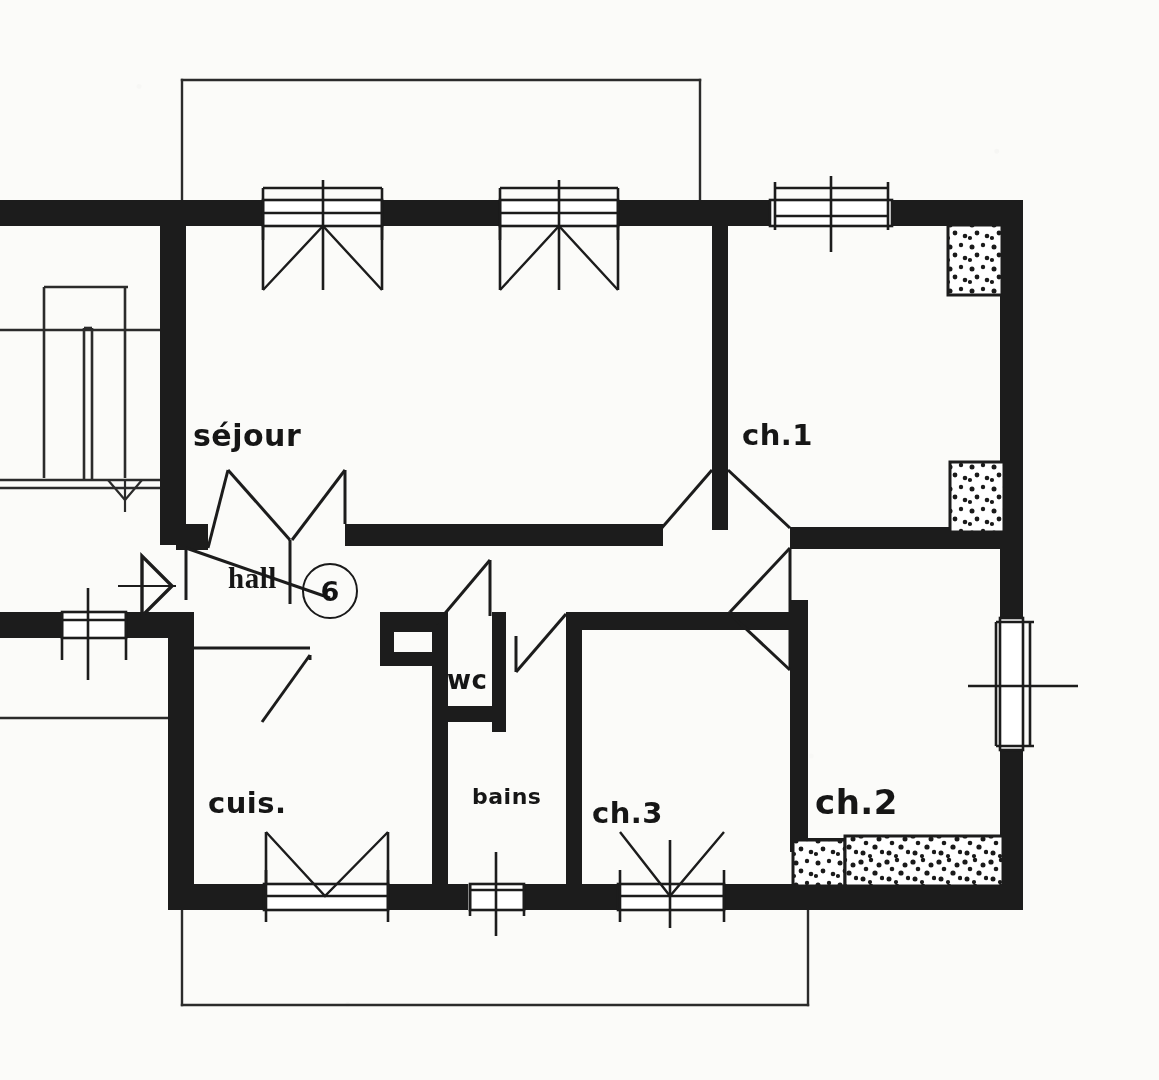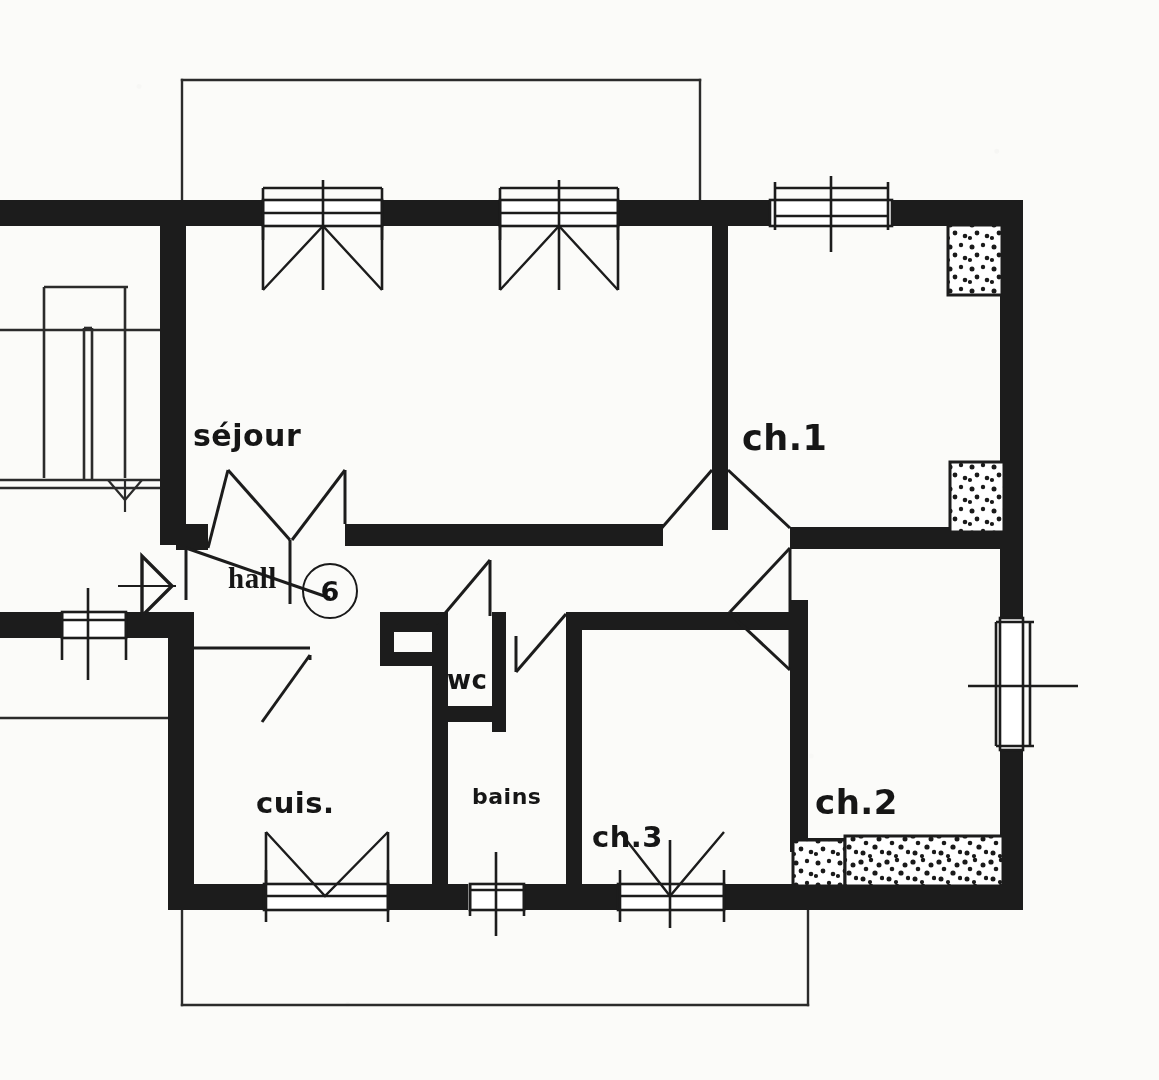--- a/index.html
+++ b/index.html
@@ -26,24 +26,24 @@
     position:absolute;
     color:#161616;
     font-family:"DejaVu Sans","Liberation Sans",sans-serif;
     font-weight:700;
     letter-spacing:.5px;
     white-space:nowrap;
     user-select:none;
   }
   .lbl-sejour{left:193px;top:418px;font-size:30px;}
   .lbl-hall{left:228px;top:562px;font-size:29px;font-family:Liberation Serif, serif;}
-  .lbl-ch1{left:742px;top:418px;font-size:35px;}
+  .lbl-ch1{left:742px;top:418px;font-size:29px;}
   .lbl-ch2{left:815px;top:782px;font-size:34px;}
-  .lbl-ch3{left:592px;top:820px;font-size:29px;}
-  .lbl-cuis{left:208px;top:786px;font-size:29px;margin-left:48px;}
+  .lbl-ch3{left:592px;top:796px;font-size:29px;}
+  .lbl-cuis{left:208px;top:786px;font-size:29px;}
   .lbl-bains{left:472px;top:784px;font-size:22px;}
   .lbl-wc{left:447px;top:665px;font-size:26px;}
   .apt-badge{
     position:absolute;left:302px;top:563px;
     width:52px;height:52px;border:2.6px solid #1a1a1a;border-radius:50%;
     display:flex;align-items:center;justify-content:center;
     font-size:27px;font-weight:700;color:#141414;
     background:transparent;
   }
 </style>

